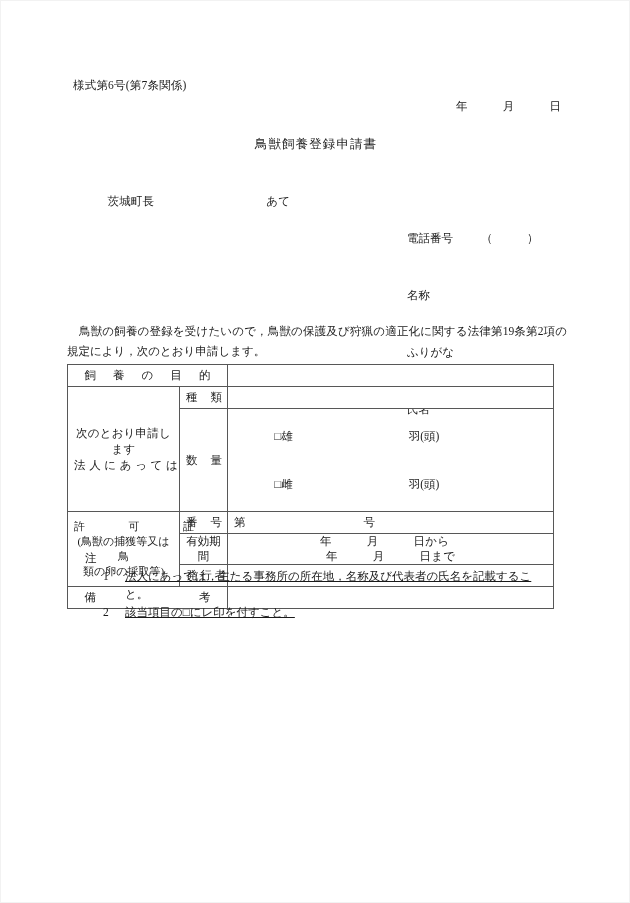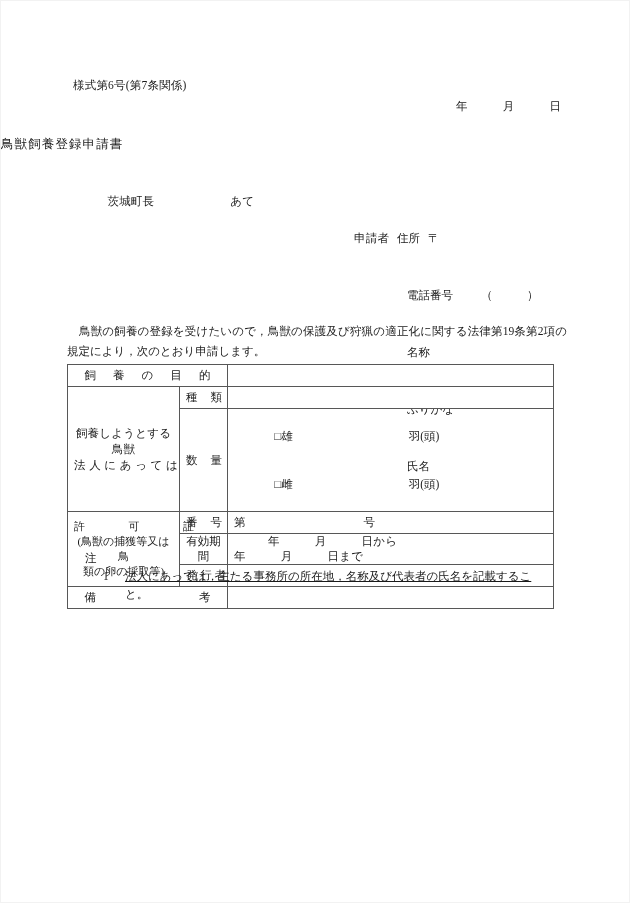--- a/index.html
+++ b/index.html
@@ -55,32 +55,33 @@
   #date-line {
     left: 455px;
     top: 98px;
     font-size: 11.5px;
     letter-spacing: 0.2px;
   }
   #doc-title {
     left: 0;
     top: 135px;
     width: 630px;
+    text-align: center;
     font-size: 12.5px;
     letter-spacing: 1.1px;
   }
 
   
   #addressee-row {
     left: 88px;
     top: 177px;
     font-size: 11.5px;
   }
   #addressee-row .to-label {
-    margin-left: 76px;
+    margin-left: 112px;
   }
 
   
   #applicant-block {
     position: absolute;
     left: 330px;
     top: 209px;
     font-size: 11.5px;
     line-height: 19px;
   }
@@ -178,21 +179,21 @@
   .checkbox {
     display: inline-block;
     font-size: 11.5px;
   }
 
   .permit-no-cell .no-suffix {
     display: inline-block;
     margin-left: 118px;
   }
   .validity-cell {
-    text-align: left;
+    text-align: center;
     letter-spacing: 0.2px;
   }
   .validity-cell .seg {
     display: inline-block;
   }
   .validity-cell .gap-s { display: inline-block; width: 34px; }
   .validity-cell .gap-m { display: inline-block; width: 46px; }
 
   
   #notes {
@@ -240,23 +241,20 @@
 
     <div class="txt" id="date-line">年　　　月　　　日</div>
 
     <div class="txt" id="doc-title">鳥獣飼養登録申請書</div>
 
     <div class="txt" id="addressee-row">
       <span>茨城町長</span><span class="to-label">あて</span>
     </div>
 
     <div id="applicant-block">
-      <span class="line">
-        <span class="lead">申請者</span><span class="field">住所</span><span class="field">〒</span>
-      </span>
       <span class="line">
         <span class="indent">電話番号</span><span class="field" style="margin-left:28px;">（　　　）</span>
       </span>
       <span class="line">
         <span class="indent">名称</span>
       </span>
       <span class="line">
         <span class="indent">ふりがな</span>
       </span>
       <span class="line">
@@ -276,21 +274,21 @@
 
         <tr>
           <td class="label" colspan="2">
             <span class="wide" style="width:126px;">飼養の目的</span>
           </td>
           <td class="blank"></td>
         </tr>
 
         <tr>
           <td class="label" rowspan="2">
-            <span class="species-label">飼養しようとする鳥獣</span>
+            <span class="species-label">次のとおり申請します</span>
             <span class="species-label wide" style="width:104px;margin:0 auto;">法人にあっては</span>
           </td>
           <td class="label">
             <span class="wide" style="width:36px;">種類</span>
           </td>
           <td class="blank"></td>
         </tr>
 
         <tr>
           <td class="label">
@@ -347,17 +345,20 @@
       </tbody>
     </table>
 
     <div id="notes">
       <span class="notes-title">注</span>
       <ol>
         <li>
           <span class="num">1</span><span class="note-body">法人にあっては，主たる事務所の所在地，名称及び代表者の氏名を記載するこ</span>
           <span class="cont">と。</span>
         </li>
+        <li>
+          <span class="num">2</span><span class="note-body">該当項目の□にレ印を付すこと。</span>
+        </li>
       </ol>
     </div>
 
   </div>
 </div>
 
 </body></html>

